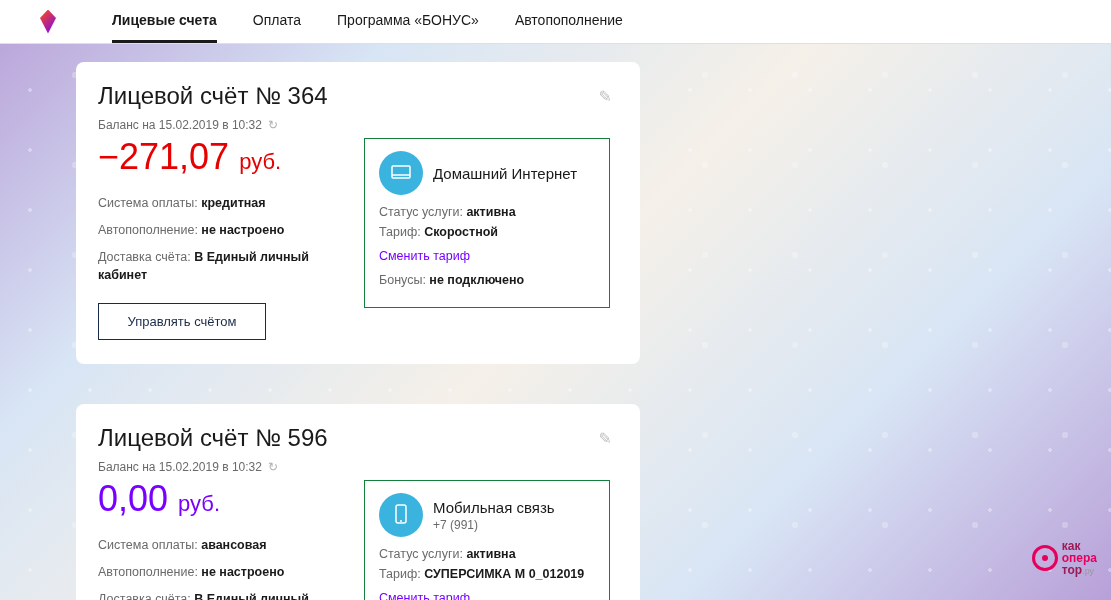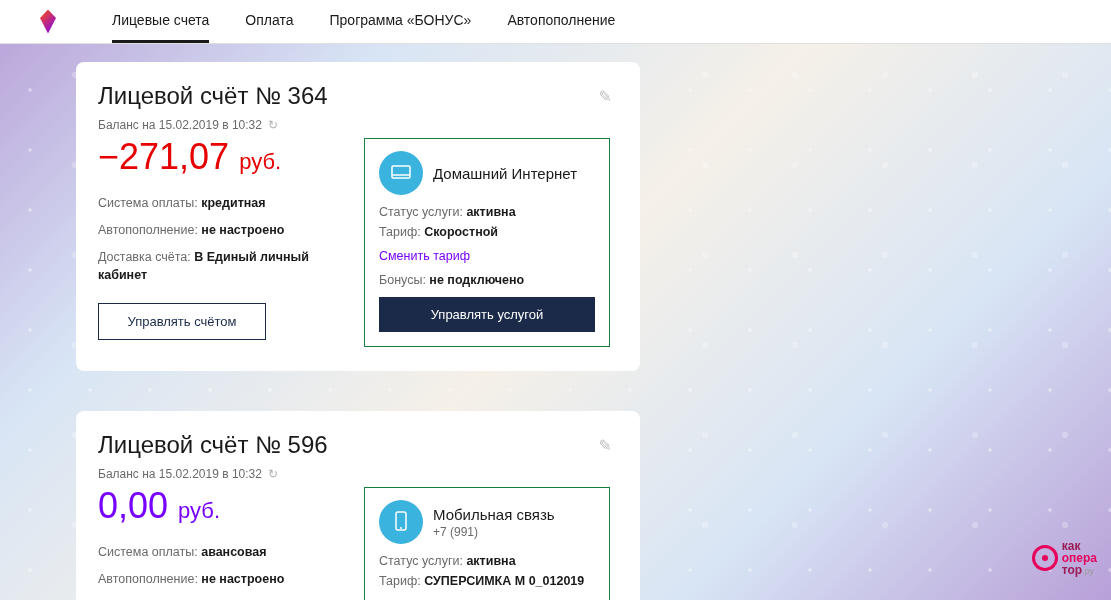--- a/index.html
+++ b/index.html
@@ -39,21 +39,21 @@
     clip-path: polygon(50% 0, 100% 35%, 50% 100%, 0 35%);
     margin-right:20px;
   }
   .nav-item {
     font-size:14px;
     color:#1a1a1a;
     cursor:pointer;
     padding:12px 0;
     border-bottom:3px solid transparent;
   }
-  .nav-item.active { border-bottom-color:#1a1a1a; font-weight:400;}
+  .nav-item.active { border-bottom-color:#1a1a1a; font-weight:700;}
   .content {
     position:relative;
     z-index:1;
     padding:18px 0 0 76px;
     width: 640px;
   }
   .card {
     background:#fff;
     border-radius:8px;
     padding:20px 22px 24px 22px;
@@ -198,21 +198,20 @@
               </svg>
           </div>
           <div>
             <div class="svc-title">Домашний Интернет</div>
           </div>
         </div>
         <div class="kv-r"><span>Статус услуги:</span> <b>активна</b></div>
         <div class="kv-r"><span>Тариф:</span> <b>Скоростной</b></div>
         <span class="link">Сменить тариф</span>
         <div class="kv-r"><span>Бонусы:</span> <b>не подключено</b></div>
-        <div class="btn-solid">Управлять услугой</div>
       </div>
     </div>
   </div>
 
   <div class="card">
     <div class="card-header">
       <div class="card-title">Лицевой счёт № 596</div>
       <div class="pencil">✎</div>
     </div>
     <div class="balance-row">

